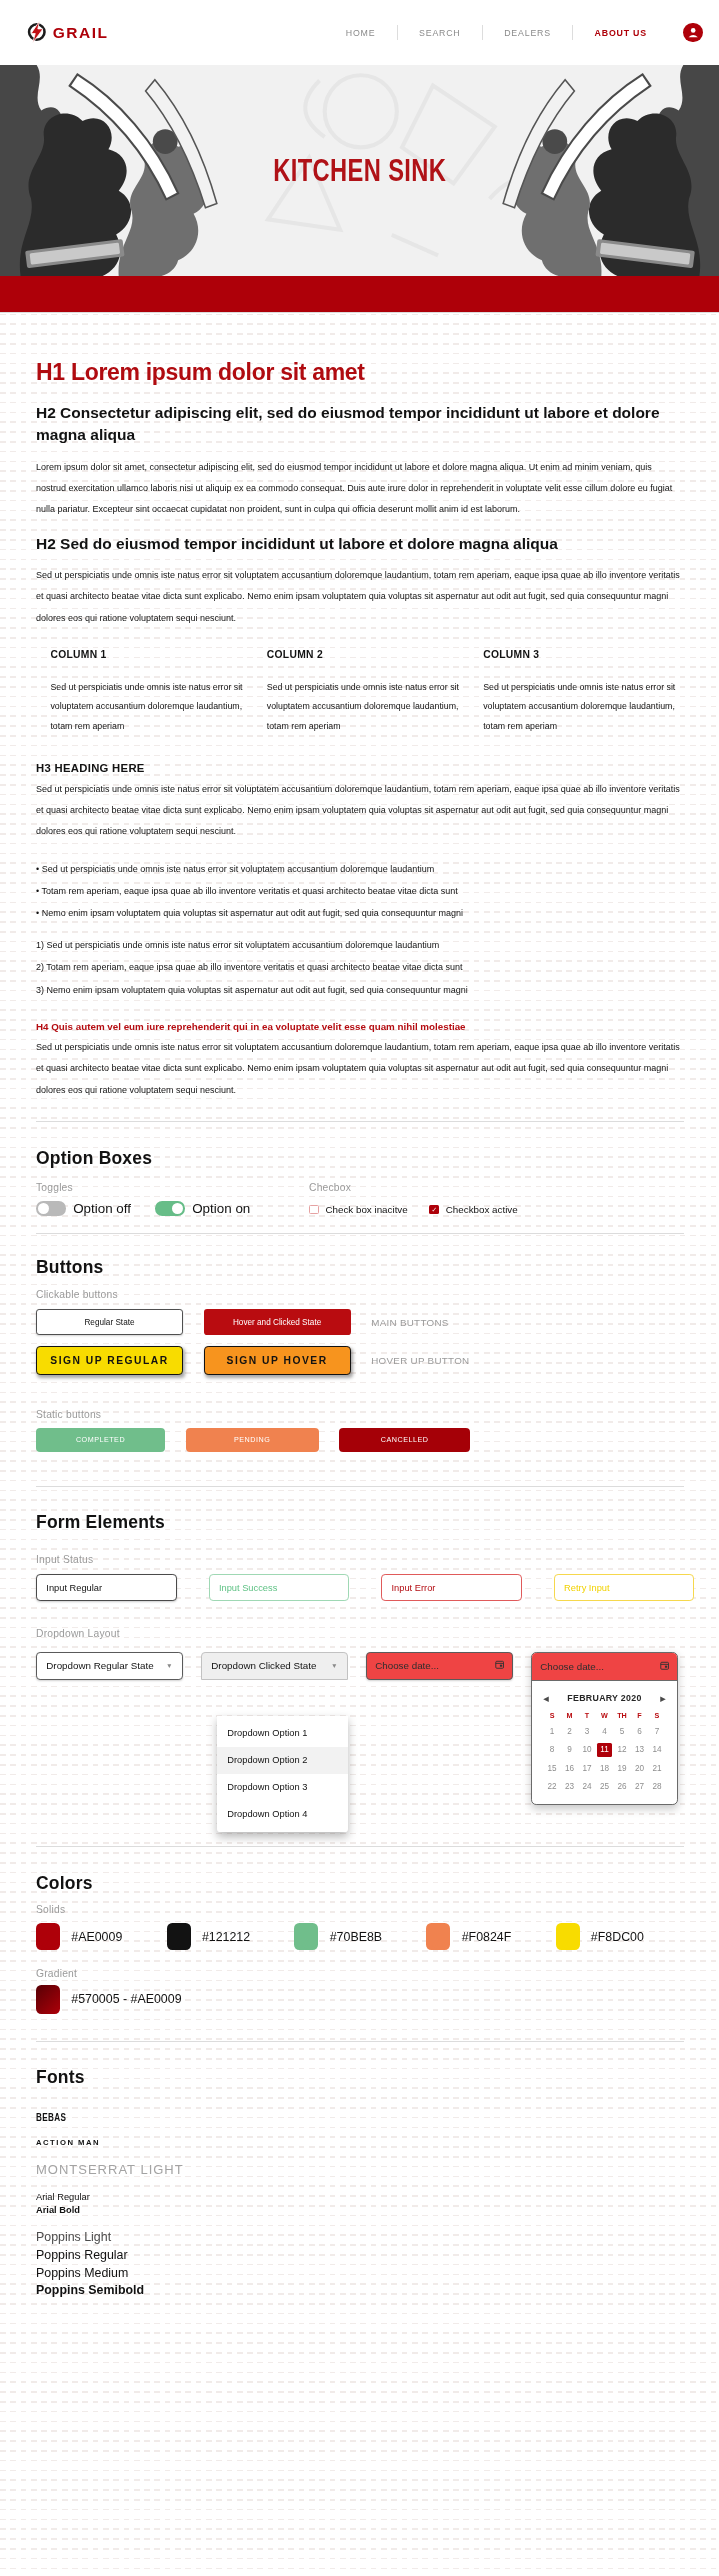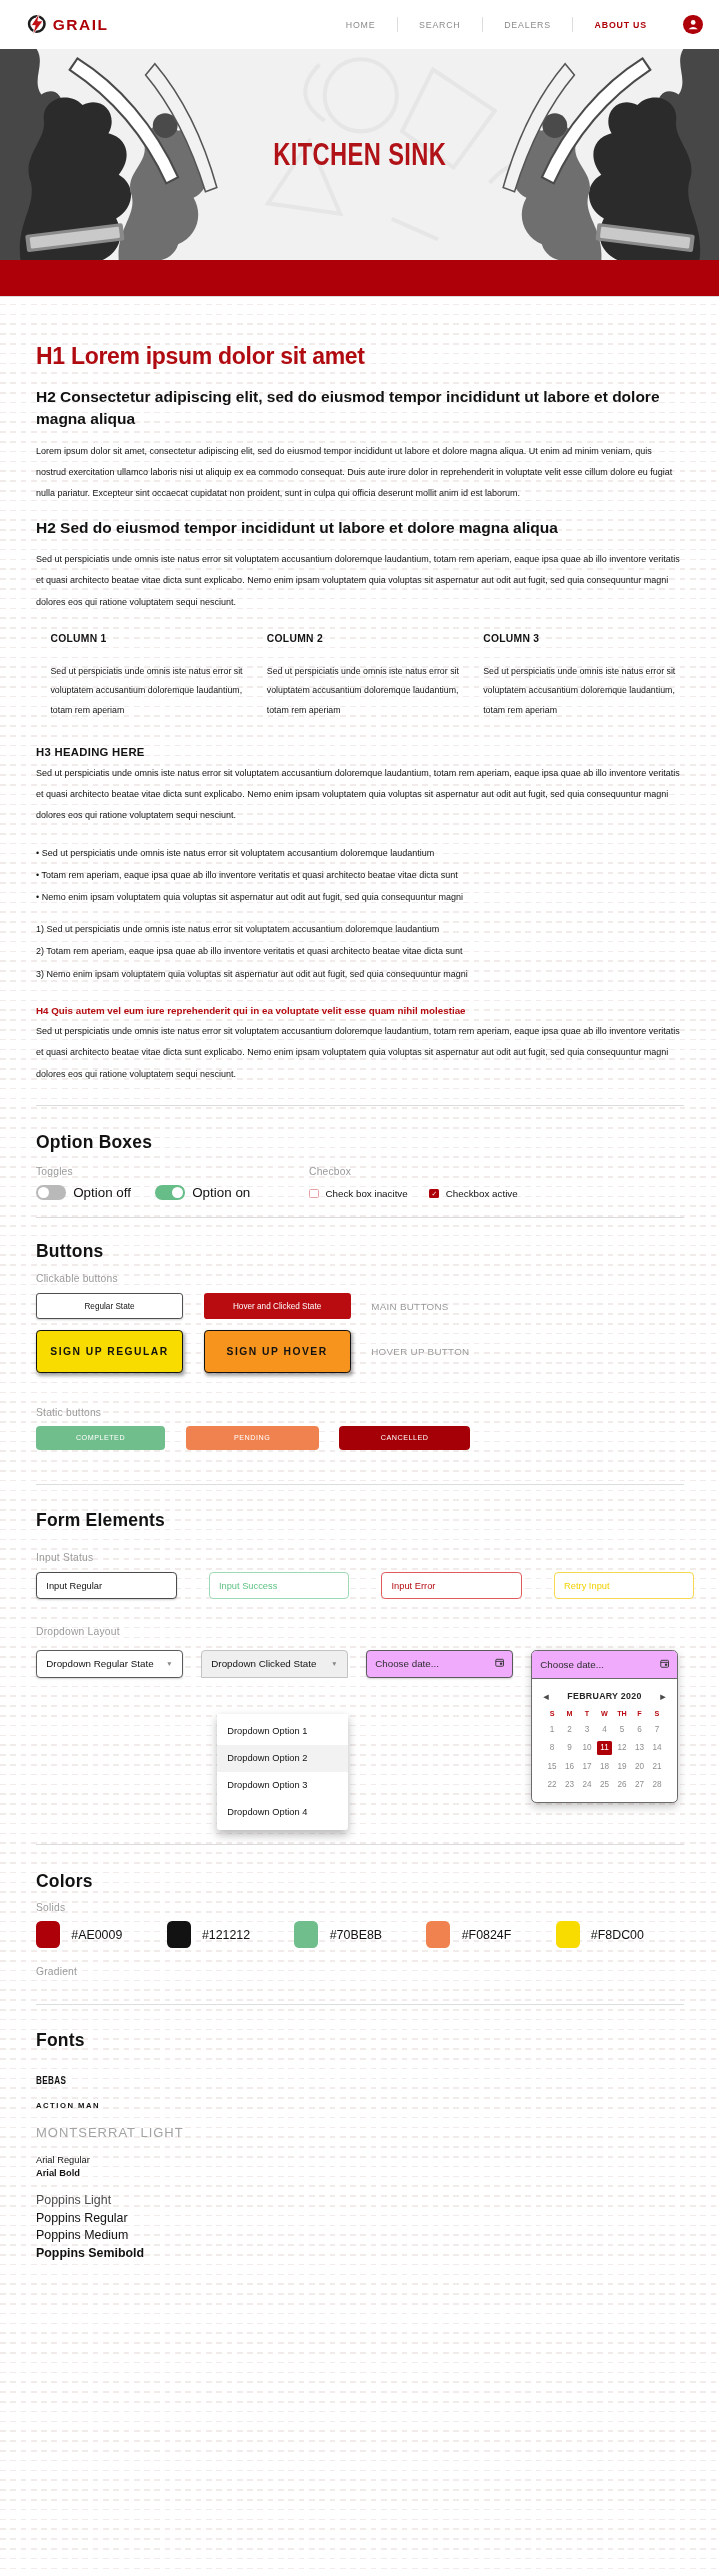--- a/index.html
+++ b/index.html
@@ -5,21 +5,21 @@
   * { box-sizing: border-box; margin: 0; padding: 0; }
   html,body { width:720px; }
   body {
     height:2576px; overflow:hidden; position:relative;
     font-family:"Liberation Sans", sans-serif; color:#121212; background:#fff;
     background-image:
       repeating-linear-gradient(90deg, rgba(255,255,255,0) 0 5.7px, #fff 5.7px 10.3px),
       repeating-linear-gradient(180deg, #f1ebe9 0 1.5px, #fff 1.5px 9.8px);
   }
   
-  .site-header{height:49px;background:#fff;display:flex;align-items:center;justify-content:space-between;padding:0 17.5px 0 26px;position:relative;z-index:2;}
+  .site-header{height:65px;background:#fff;display:flex;align-items:center;justify-content:space-between;padding:0 17.5px 0 26px;position:relative;z-index:2;}
   .logo{display:flex;align-items:center;gap:5.2px;cursor:pointer;}
   .logo-text{color:#ae0009;font-weight:bold;font-size:15.5px;letter-spacing:1.5px;}
   .nav{display:flex;align-items:center;}
   .nav-link{font-size:8.8px;letter-spacing:0.8px;color:#8a8a8a;padding:0 21.6px;cursor:pointer;white-space:nowrap;}
   .nav-sep{width:0.5px;height:15.5px;background:#ddd;}
   .nav-link.active{color:#ae0009;font-weight:bold;}
   .avatar{width:19.6px;height:19.6px;border-radius:50%;background:#ae0009;margin-left:14.4px;display:flex;align-items:center;justify-content:center;cursor:pointer;}
   
   .hero{height:211px;background:#f1f1f1;position:relative;overflow:hidden;}
   .hero-texture{position:absolute;inset:0;width:100%;height:100%;}
@@ -68,21 +68,21 @@
   .checkbox{width:9.8px;height:9.8px;border-radius:1.5px;flex:none;cursor:pointer;}
   .checkbox.inactive{background:#fff;border:0.8px solid #e6a2a2;}
   .checkbox.active{background:#ae0009;color:#fff;font-size:6.7px;display:flex;align-items:center;justify-content:center;}
   .check-label{font-size:9.8px;margin:0 21.6px 0 6.7px;}
   
   .btn-row{display:flex;align-items:center;margin-top:9.3px;}
   .btn{border-radius:3.1px;cursor:pointer;display:flex;align-items:center;justify-content:center;font-family:inherit;}
   .btn-regular{width:147px;height:26px;background:#fff;border:1px solid #4f4f4f;font-size:8.2px;color:#121212;box-shadow:0 1px 2.1px rgba(0,0,0,.18);}
   .btn-hover{width:147px;height:26px;background:#b90c10;border:none;color:#fff;font-size:8.2px;margin-left:20.6px;}
   .btn-note{color:#9a9a9a;font-size:9.8px;letter-spacing:0.3px;margin-left:20.6px;}
-  .btn-signup{width:147px;height:43px;border:1px solid #121212;border-radius:4.1px;font-size:10.3px;font-weight:bold;letter-spacing:1.5px;color:#121212;box-shadow:1.5px 2.1px 3.6px rgba(0,0,0,.35);}
+  .btn-signup{width:147px;height:29px;border:1px solid #121212;border-radius:4.1px;font-size:10.3px;font-weight:bold;letter-spacing:1.5px;color:#121212;box-shadow:1.5px 2.1px 3.6px rgba(0,0,0,.35);}
   .btn-signup.reg{background:#f8dc00;}
   .btn-signup.hov{background:#f7941e;margin-left:20.6px;}
   .static-row{margin-top:7.2px;}
   .btn-static{height:24px;border:none;border-radius:4.1px;color:#fff;font-size:7.2px;letter-spacing:0.5px;}
   .btn-completed{width:129px;background:#70be8b;}
   .btn-pending{width:133px;background:#f0824f;margin-left:20.6px;}
   .btn-cancelled{width:131px;background:#a50007;margin-left:20.6px;}
   
   .inputs-row{display:flex;gap:32px;margin-top:9.3px;}
   .t-input{width:147px;height:27px;border-radius:4.1px;background:#fff;font-size:9.3px;padding:0 9.3px;font-family:inherit;outline:none;}
@@ -92,21 +92,21 @@
   .t-input.retry{border:1px solid #f6d84d;color:#f2d200;}
   .dd-row{display:flex;gap:18px;margin-top:12.4px;height:152px;}
   .dd-col{width:147px;position:relative;}
   .dd-box{height:28px;border-radius:4.1px;display:flex;align-items:center;justify-content:space-between;padding:0 9.3px;font-size:9.8px;cursor:pointer;}
   .dd-box.regular{background:#fff;border:1px solid #5a5a5a;box-shadow:0 1px 2.1px rgba(0,0,0,.18);}
   .dd-box.clicked{background:#efefef;border:0.5px solid #c2c2c2;border-radius:4.1px 4.1px 0 0;}
   .dd-caret{color:#8a8a8a;font-size:6.7px;}
   .dd-menu{position:absolute;left:16px;right:0;top:28px;background:#fff;box-shadow:0 4.1px 9.3px rgba(0,0,0,.28);border-radius:0 0 3.1px 3.1px;padding:4.1px 0;margin-top:36px;}
   .dd-option{height:27px;display:flex;align-items:center;padding:0 10.3px;font-size:9.3px;cursor:pointer;}
   .dd-option.hl{background:#f2f2f2;}
-  .date-box{height:28px;border-radius:4.1px;background:#f0abfc;border:1px solid #5a5a5a;display:flex;align-items:center;justify-content:space-between;padding:0 8.2px;font-size:9.8px;color:#2e2e2e;cursor:pointer;box-shadow:0 1px 2.1px rgba(0,0,0,.18);}
+  .date-box{height:28px;border-radius:4.1px;background:#ef4444;border:1px solid #5a5a5a;display:flex;align-items:center;justify-content:space-between;padding:0 8.2px;font-size:9.8px;color:#2e2e2e;cursor:pointer;box-shadow:0 1px 2.1px rgba(0,0,0,.18);}
   .cal-panel{border:1px solid #6a6a6a;border-radius:5.2px;background:#fff;box-shadow:0 3.1px 8.2px rgba(0,0,0,.22);overflow:hidden;}
   .cal-panel .date-box{border:none;border-bottom:1px solid #6a6a6a;border-radius:0;box-shadow:none;}
   .cal-body{padding:9.3px 11.3px 10.3px;}
   .cal-head{display:flex;align-items:center;justify-content:space-between;margin-top:3.1px;}
   .cal-month{font-size:8.8px;font-weight:bold;letter-spacing:0.3px;color:#262626;}
   .cal-arrow{color:#4a4a4a;font-size:7.2px;cursor:pointer;}
   .cal-grid{display:grid;grid-template-columns:repeat(7,1fr);row-gap:4.6px;margin-top:8.2px;text-align:center;}
   .cal-dow{color:#b90c10;font-weight:bold;font-size:7.2px;}
   .cal-day{color:#8e8e8e;font-size:8.2px;height:13.4px;line-height:13.4px;cursor:pointer;}
   .cal-day.sel{background:#ae0009;color:#fff;border-radius:1.5px;width:14.4px;height:14.4px;line-height:14.4px;justify-self:center;}
@@ -408,20 +408,24 @@
       <span class="swatch sw-black"></span>
       <span class="sw-label">#121212</span>
       <span class="swatch sw-green"></span>
       <span class="sw-label">#70BE8B</span>
       <span class="swatch sw-orange"></span>
       <span class="sw-label">#F0824F</span>
       <span class="swatch sw-yellow"></span>
       <span class="sw-label">#F8DC00</span>
     </div>
     <div class="mini-label" style="margin-top:17.5px;">Gradient</div>
+    <div class="swatch-row" style="margin-top:6.2px;">
+      <span class="swatch sw-gradient"></span>
+      <span class="sw-label">#570005 - #AE0009</span>
+    </div>
   </section>
 
   <hr class="divider" style="margin-top:27px;">
 
   <section>
     <h2 class="sec-h" style="margin-top:25px;">Fonts</h2>
     <span class="font-sample f-bebas">BEBAS</span>
     <span class="font-sample f-action">ACTION MAN</span>
     <span class="font-sample f-mont">MONTSERRAT LIGHT</span>
     <span class="font-sample f-arial-reg">Arial Regular</span>

